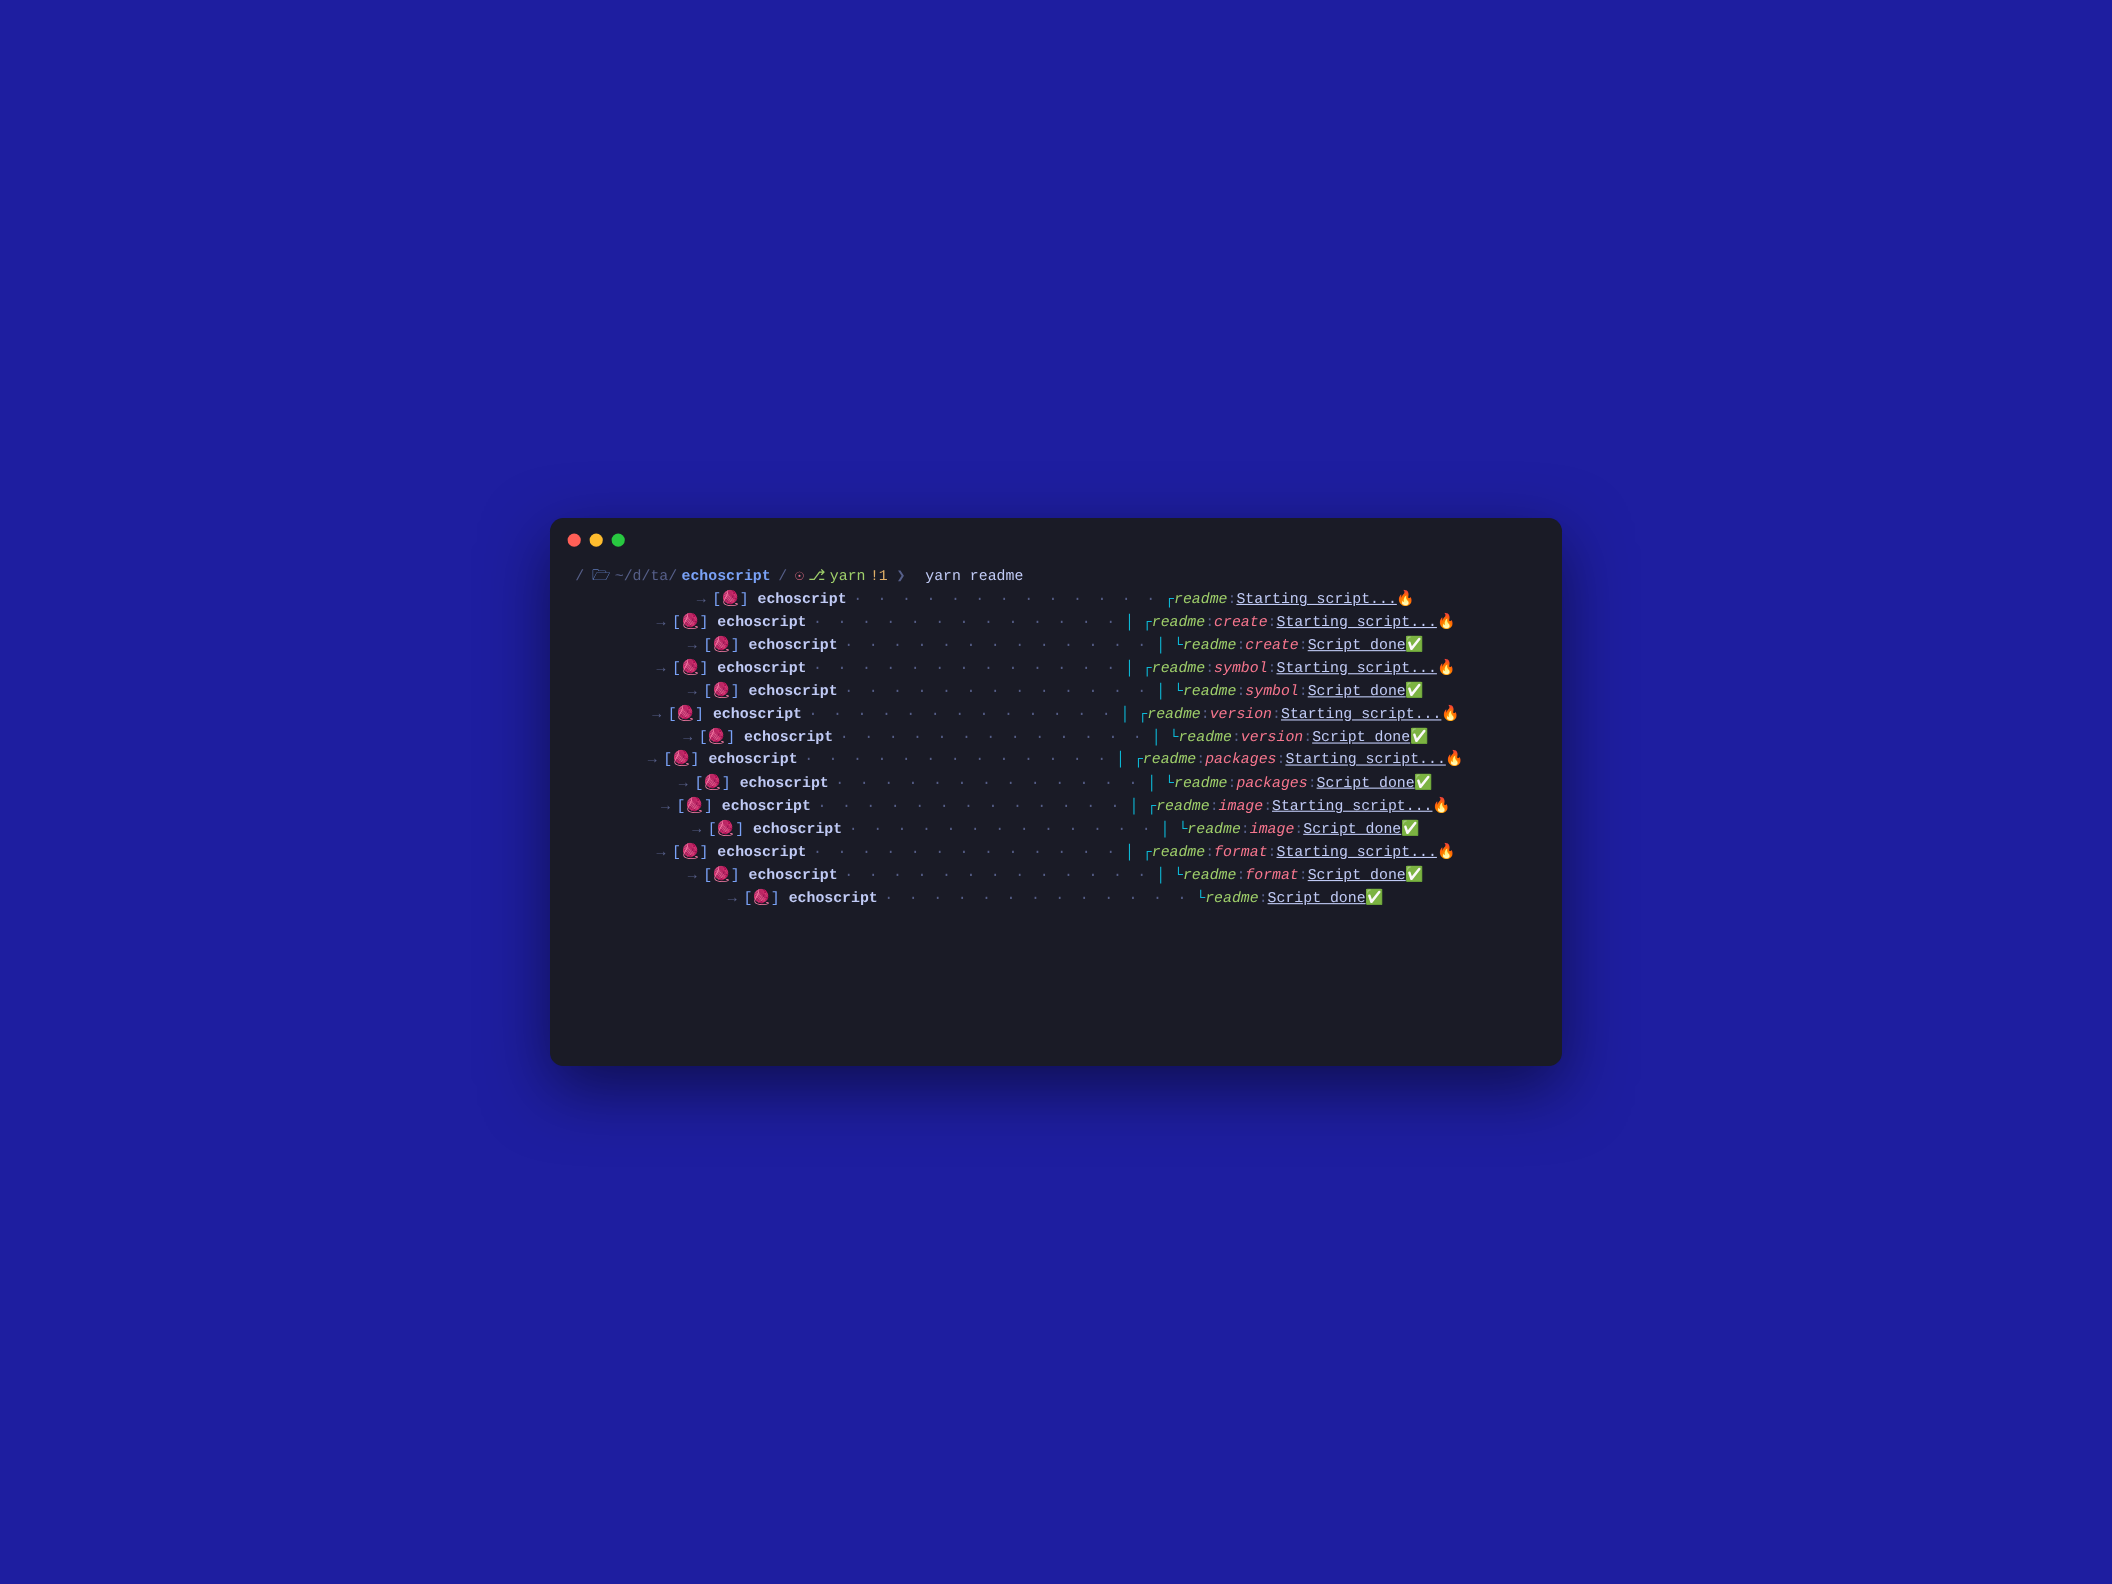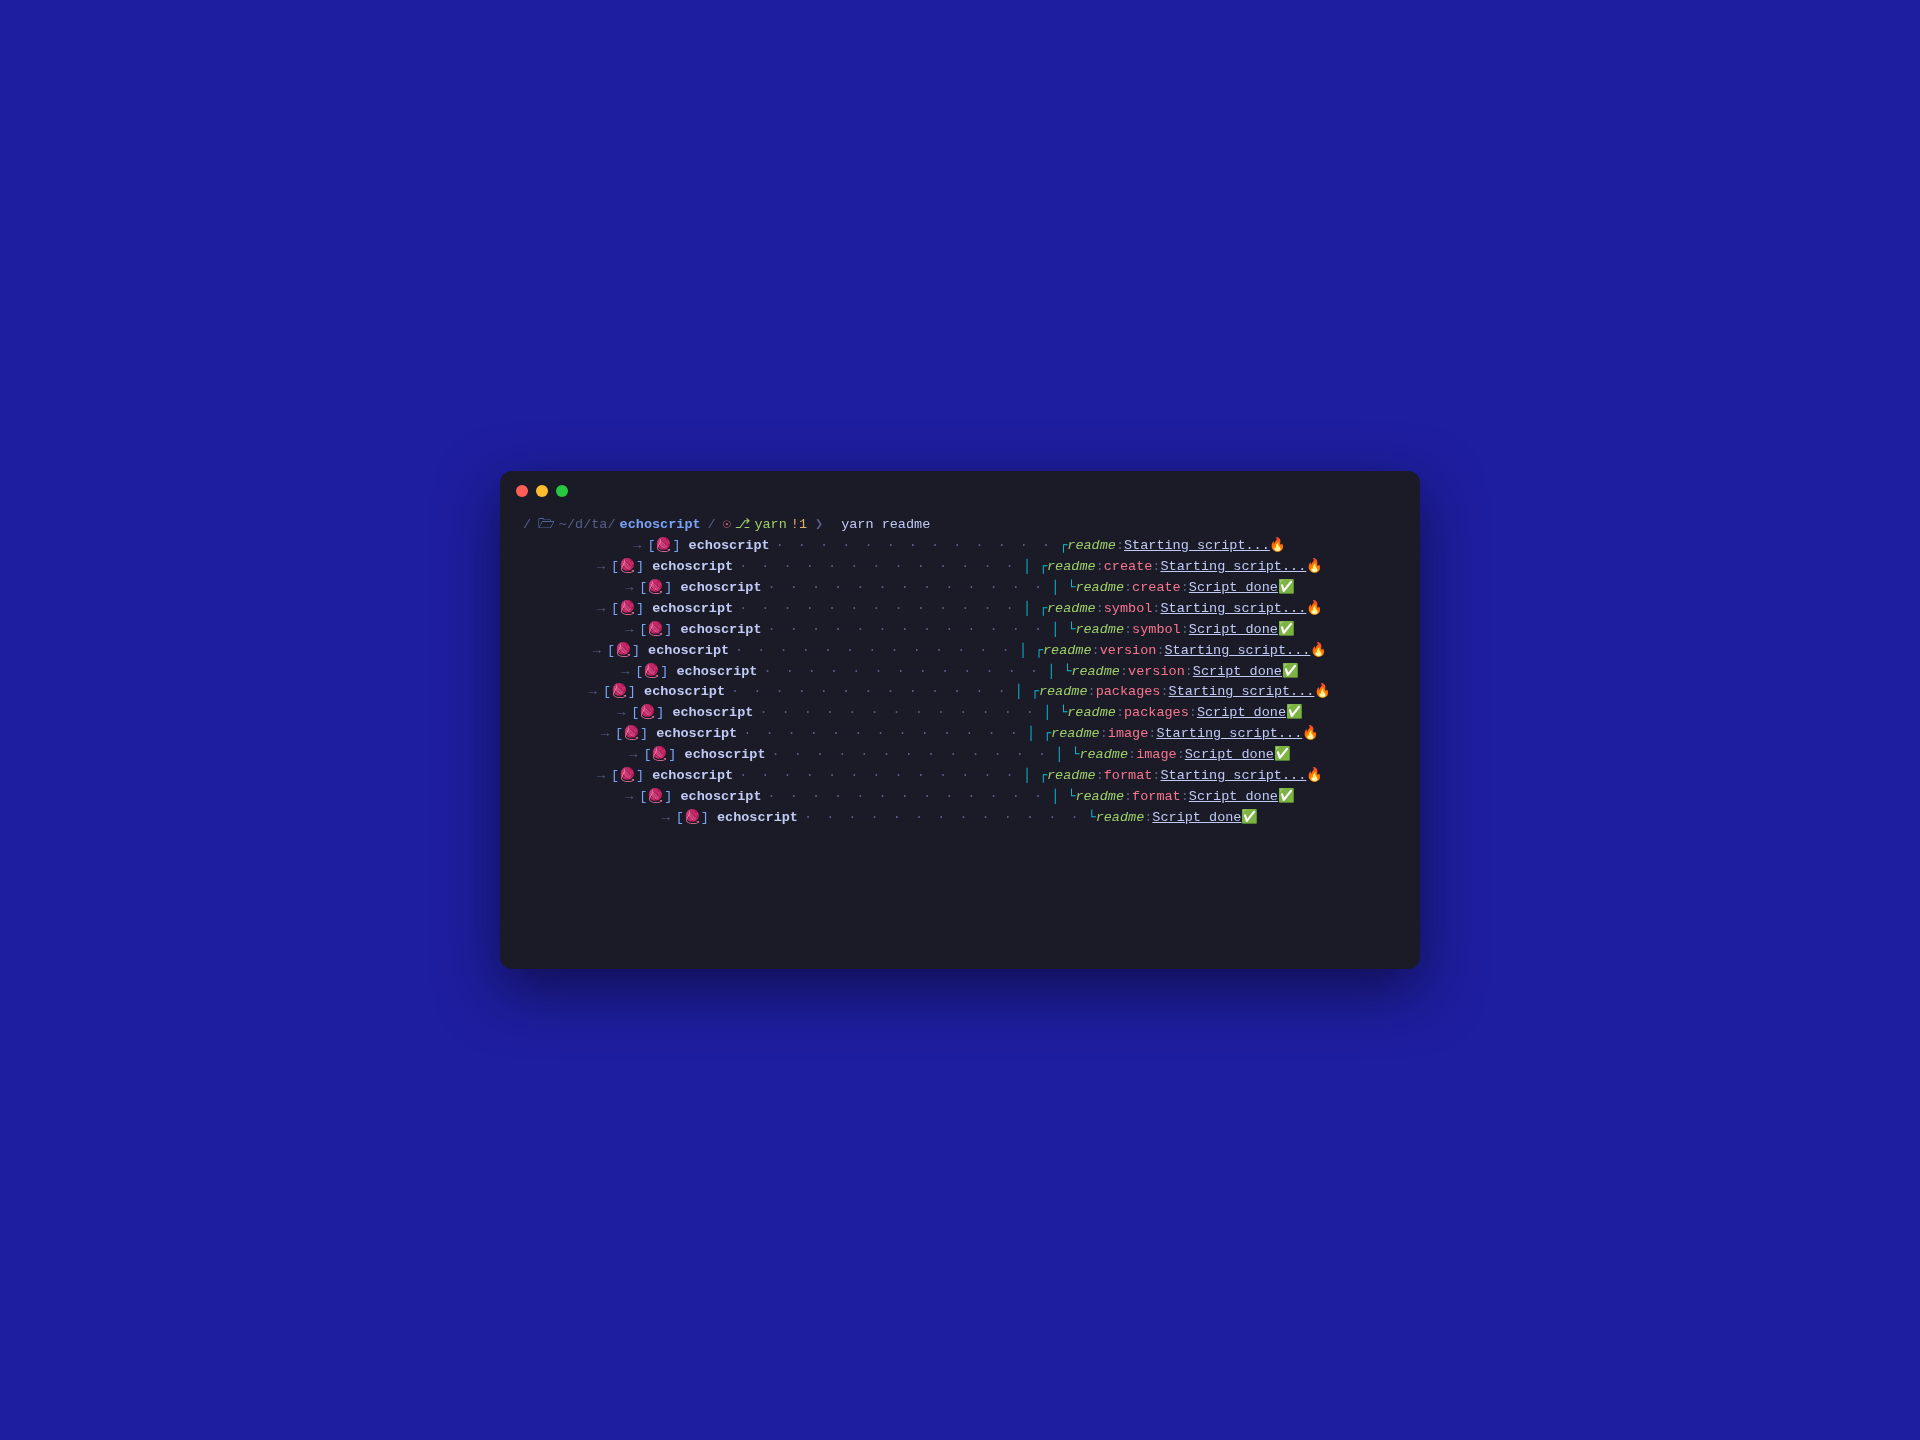--- a/index.html
+++ b/index.html
@@ -65,21 +65,21 @@
     .scope { color: #c0caf5; font-weight: bold; }
     .dots-fill {
       flex: 0 0 auto;
       color: #565f89;
       letter-spacing: 3px;
       margin: 0 6px;
     }
     .tree { color: #0db9d7; }
     .readme-label { color: #9ece6a; font-style: italic; }
     .colon { color: #565f89; }
-    .sub { color: #f7768e; }
+    .sub { color: #f7768e; font-style: italic; }
     .msg { color: #c0caf5; text-decoration: underline; }
     .emoji { }
     .right-col {
       display: flex;
       align-items: baseline;
     }
     .chev {
       color: #565f89;
       margin-left: 4px;
       margin-right: 4px;

